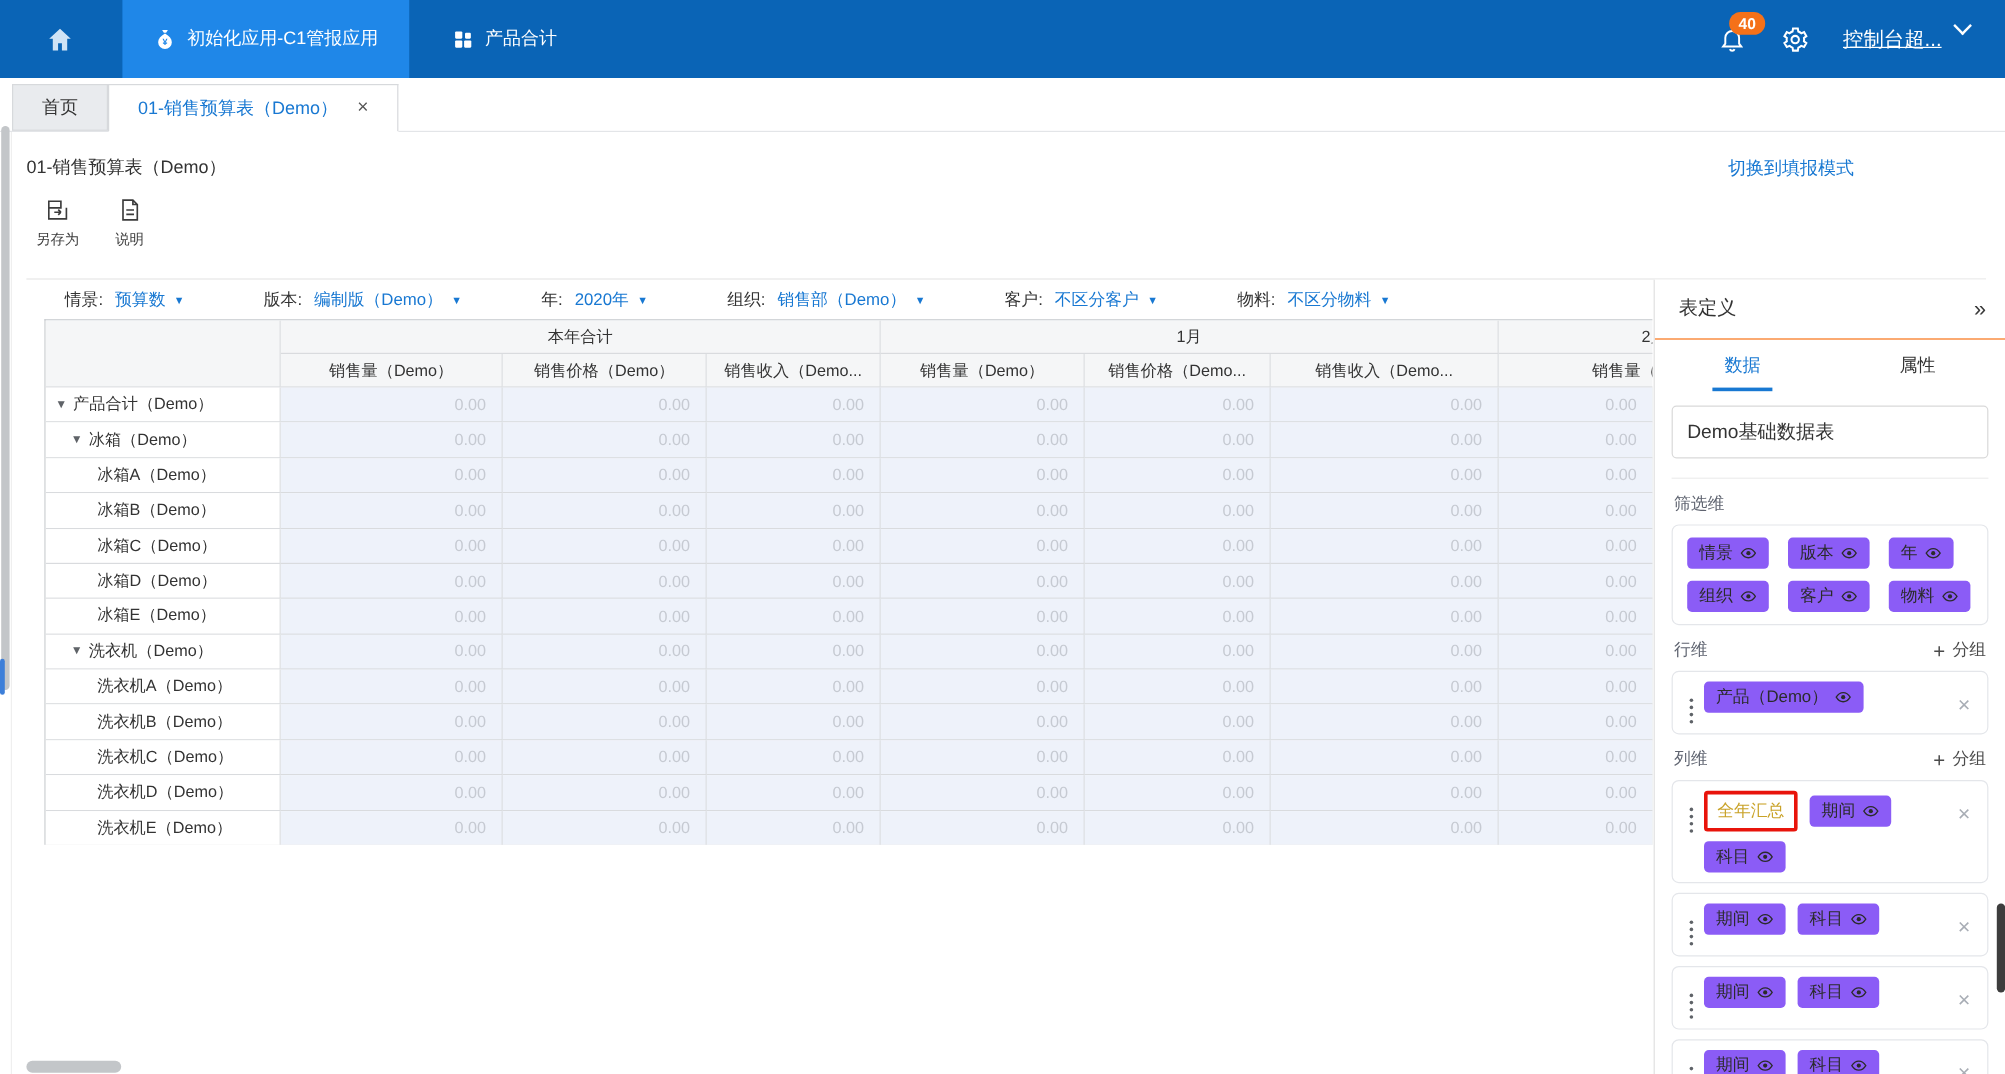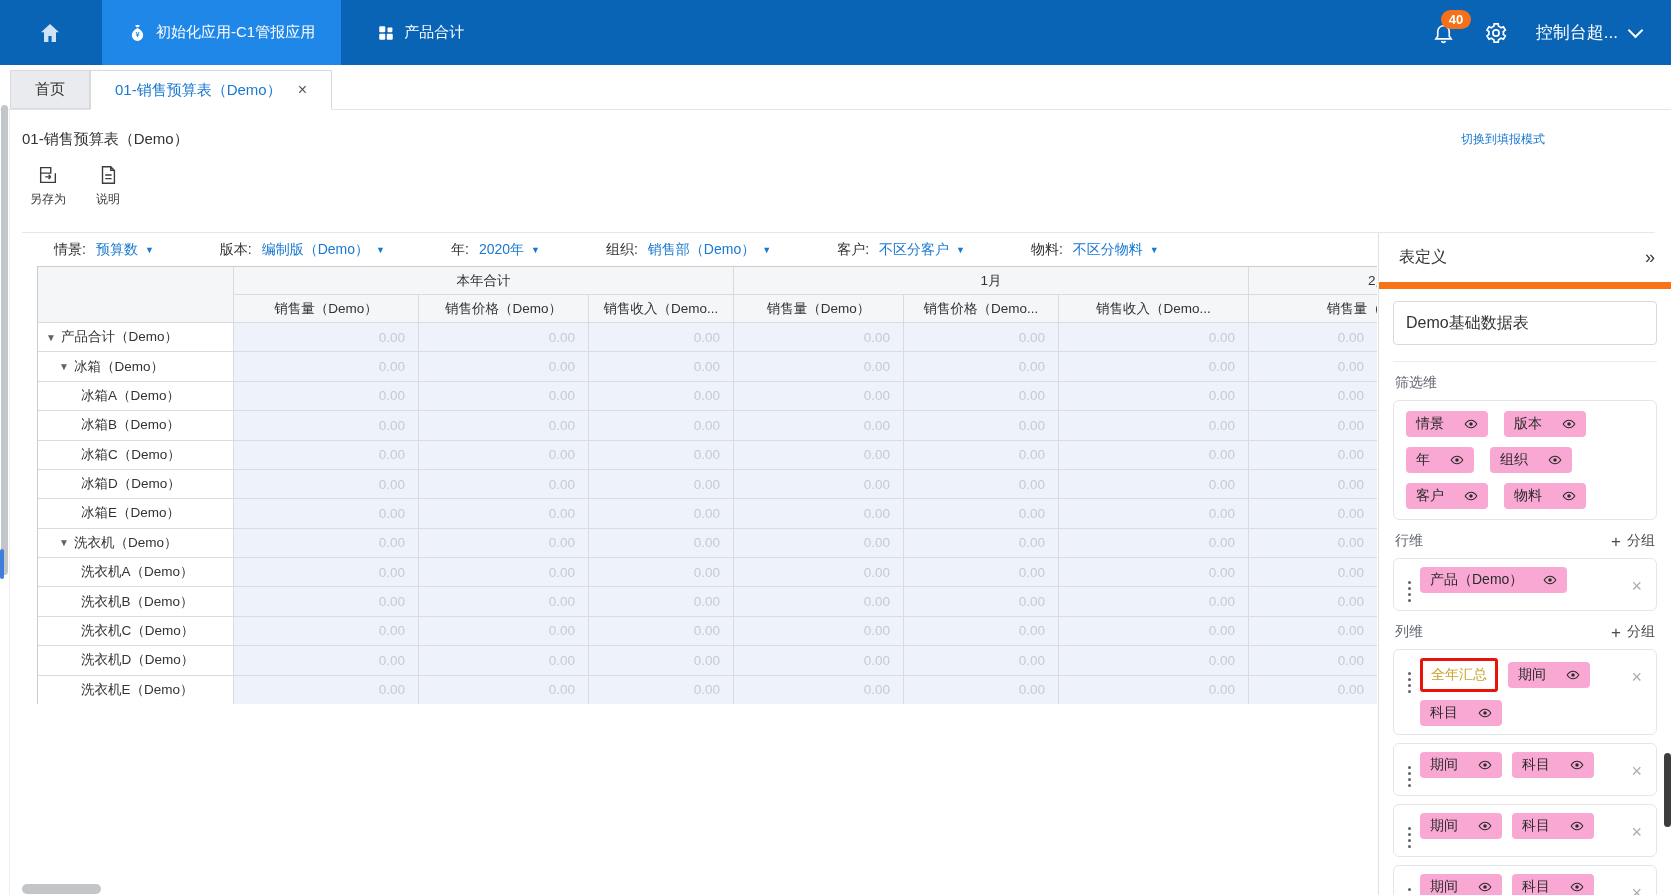--- a/index.html
+++ b/index.html
@@ -8,33 +8,33 @@
   
   .topbar{position:absolute;left:0;top:0;width:100%;height:65px;background:#0a64b6;
           display:flex;align-items:stretch;color:#fff;}
   .home-btn{width:100px;display:flex;align-items:center;justify-content:center;cursor:pointer;}
   .app-tab{display:flex;align-items:center;gap:9px;padding:0 26px;font-size:15px;background:#1f87e8;margin-left:2px;}
   .more-apps{display:flex;align-items:center;gap:9px;padding:0 26px;font-size:15px;margin-left:10px;}
   .topbar-right{margin-left:auto;display:flex;align-items:center;gap:28px;padding-right:30px;}
   .bell-wrap{position:relative;width:24px;height:26px;}
   .badge{position:absolute;left:9px;top:-10px;background:#f57119;color:#fff;font-size:13px;font-weight:bold;
          padding:2px 8px;border-radius:11px;line-height:15px;}
-  .user{display:flex;align-items:center;gap:12px;font-size:17px;}
+  .user{display:flex;align-items:flex-start;gap:12px;font-size:17px;text-decoration:underline;}
   .chev{width:9px;height:9px;border-right:2px solid #fff;border-bottom:2px solid #fff;
         transform:rotate(45deg);margin-top:-5px;}
   
   .tabstrip{position:absolute;top:65px;left:0;width:100%;height:45px;background:#fff;
             border-bottom:1px solid #e3e5e8;display:flex;align-items:flex-end;padding-left:10px;box-sizing:border-box;}
   .tab{height:39px;display:flex;align-items:center;padding:0 24px;background:#e9ebee;
        border:1px solid #d7d9dc;font-size:15px;color:#333;box-sizing:border-box;cursor:pointer;}
   .tab.active{background:#fff;color:#1878d2;border-bottom:1px solid #fff;height:40px;margin-bottom:-1px;z-index:2;gap:16px;}
   .tab-close{color:#555;font-size:16px;line-height:1;}
   
   .page-title{position:absolute;left:22px;top:130px;font-size:15px;color:#333;}
-  .mode-link{position:absolute;right:126px;top:131px;color:#1878d2;font-size:12px;cursor:pointer;text-decoration:none;}
+  .mode-link{position:absolute;right:126px;top:131px;color:#1878d2;font-size:15px;cursor:pointer;text-decoration:none;}
   .toolbar{position:absolute;left:30px;top:164px;display:flex;gap:30px;}
   .tool{display:flex;flex-direction:column;align-items:center;gap:5px;font-size:12px;color:#3c3c3c;cursor:pointer;}
   .hdivider{position:absolute;left:22px;top:232px;width:1633px;height:1px;background:#e7e7e7;}
   
   .filterbar{position:absolute;left:22px;top:241px;display:flex;align-items:center;gap:34px;font-size:14px;}
   .filter-item{display:flex;align-items:center;cursor:pointer;}
   .filter-label{color:#333;margin-right:10px;margin-left:32px;}
   .filter-value{color:#1878d2;}
   .filter-caret{color:#1878d2;font-size:9px;margin-left:7px;}
   
@@ -50,37 +50,37 @@
   
   .left-line{position:absolute;left:9px;top:110px;width:1px;height:785px;background:#efefef;}
   .v-scroll{position:absolute;left:1px;top:105px;width:7px;height:470px;background:#c3c6c9;border-radius:4px;}
   .v-scroll-blue{position:absolute;left:0;top:549px;width:4px;height:30px;background:#3d7fd9;border-radius:2px;}
   .h-scroll{position:absolute;left:22px;top:884px;width:79px;height:10px;background:#c3c6c9;border-radius:5px;}
   .panel-scroll{position:absolute;right:0;top:753px;width:7px;height:74px;background:#3d3d3d;border-radius:4px;}
   
   .panel{position:absolute;left:1378px;top:233px;width:293px;height:662px;background:#fff;
          border-left:1px solid #e0e0e0;box-sizing:border-box;overflow:hidden;}
   .panel-hdr{height:49px;display:flex;align-items:center;padding:0 16px 0 20px;
-             border-bottom:7px solid #f97316;font-size:16px;color:#333;justify-content:flex-end;}
+             border-bottom:1px solid #f97316;font-size:16px;color:#333;justify-content:flex-end;}
   .panel-collapse{margin-left:auto;font-size:18px;color:#3a3a3a;cursor:pointer;}
   .panel-tabs{height:43px;display:flex;}
   .ptab{flex:1;display:flex;align-items:center;justify-content:center;font-size:15px;color:#333;
         position:relative;cursor:pointer;}
   .ptab.active{color:#1878d2;}
   .ptab.active::after{content:"";position:absolute;bottom:0;left:50%;margin-left:-25px;width:50px;height:3px;background:#1878d2;}
   .name-input{margin:12px 14px 0;height:42px;border:1px solid #d9d9d9;border-radius:4px;
               display:flex;align-items:center;padding:0 12px;font-size:16px;color:#333;}
   .panel-div{height:1px;background:#ededed;margin:16px 14px 0;}
   .sec-label-row{display:flex;margin:12px 16px 0;font-size:14px;color:#5f6470;}
   .add-group{margin-left:auto;color:#4a4a4a;display:flex;align-items:center;gap:6px;cursor:pointer;}
   .plus{font-size:17px;line-height:1;}
   .chips-card{margin:8px 14px 0;border:1px solid #e4e6ea;border-radius:6px;padding:10px 12px;
               display:flex;flex-wrap:wrap;gap:10px 16px;}
-  .chip{background:#f9a8d4;border-radius:4px;padding:4px 10px;font-size:14px;color:#2b2b2b;
-        display:inline-flex;align-items:center;gap:20px;cursor:pointer;}
+  .chip{background:#8b5cf6;border-radius:4px;padding:4px 10px;font-size:14px;color:#2b2b2b;
+        display:inline-flex;align-items:center;gap:6px;cursor:pointer;}
   .dim-card{margin:8px 14px 0;border:1px solid #e4e6ea;border-radius:6px;padding:8px 8px 8px 8px;
             display:flex;align-items:flex-start;}
   .handle{width:10px;display:flex;flex-direction:column;gap:3px;align-items:center;margin:14px 6px 0 2px;cursor:grab;}
   .handle i{width:3px;height:3px;border-radius:50%;background:#5f6368;}
   .card-rows{flex:1;display:flex;flex-direction:column;gap:8px;}
   .card-row{display:flex;align-items:center;gap:10px;}
   .hl-box{border:3px solid #e8140b;border-radius:3px;padding:5px 8px;color:#c9a227;font-size:14px;}
   .card-close{color:#a8adb5;font-size:18px;margin:10px 6px 0 6px;line-height:1;cursor:pointer;}
 </style>
 </head>
@@ -376,20 +376,24 @@
 
   <div class="left-line"></div>
   <div class="v-scroll"></div>
   <div class="v-scroll-blue"></div>
   <div class="h-scroll"></div>
 
   <div class="panel">
     <div class="panel-hdr">
       <span>表定义</span>
       <span class="panel-collapse">»</span>
+    </div>
+    <div class="panel-tabs">
+      <div class="ptab active">数据</div>
+      <div class="ptab">属性</div>
     </div>
     <div class="name-input">Demo基础数据表</div>
     <div class="panel-div"></div>
 
     <div class="sec-label-row">
       <span>筛选维</span>
     </div>
     <div class="chips-card" id="filter-dim-chips">
         <span class="chip">
           <span>情景</span>

